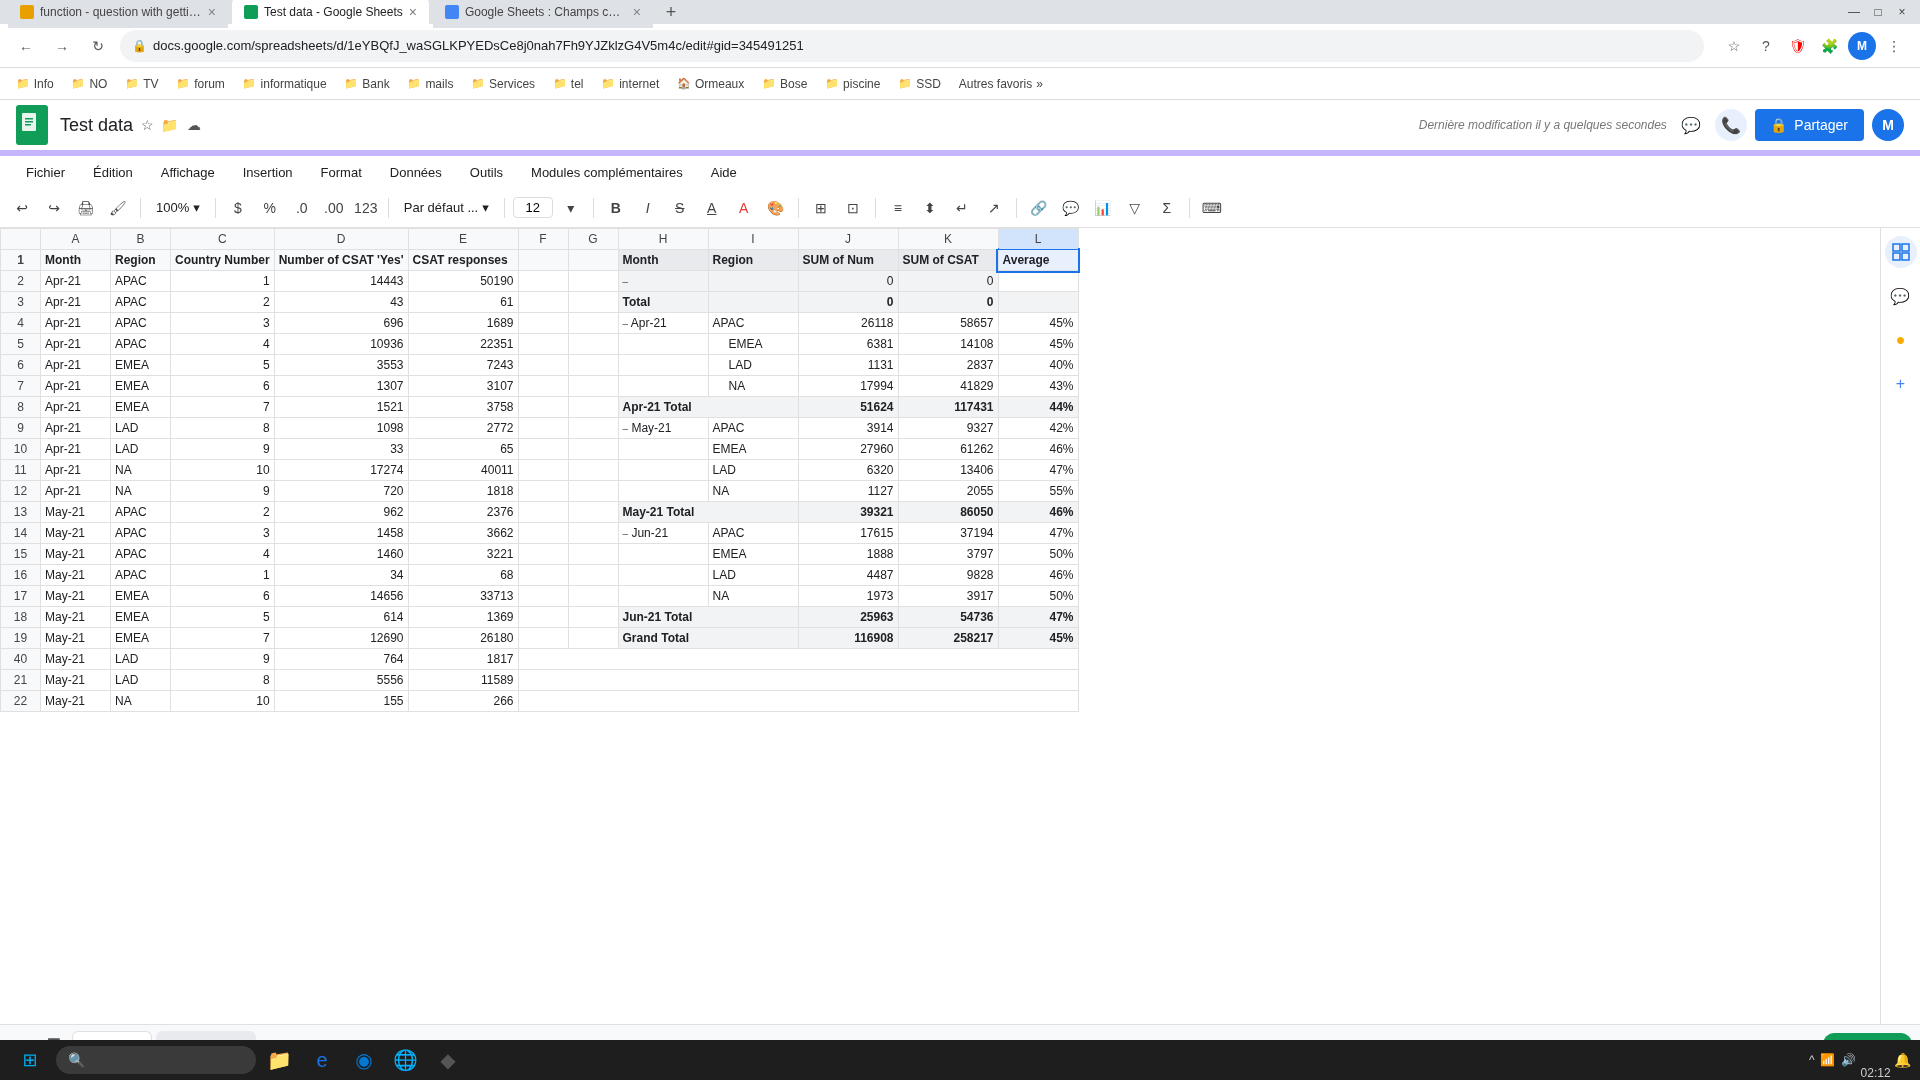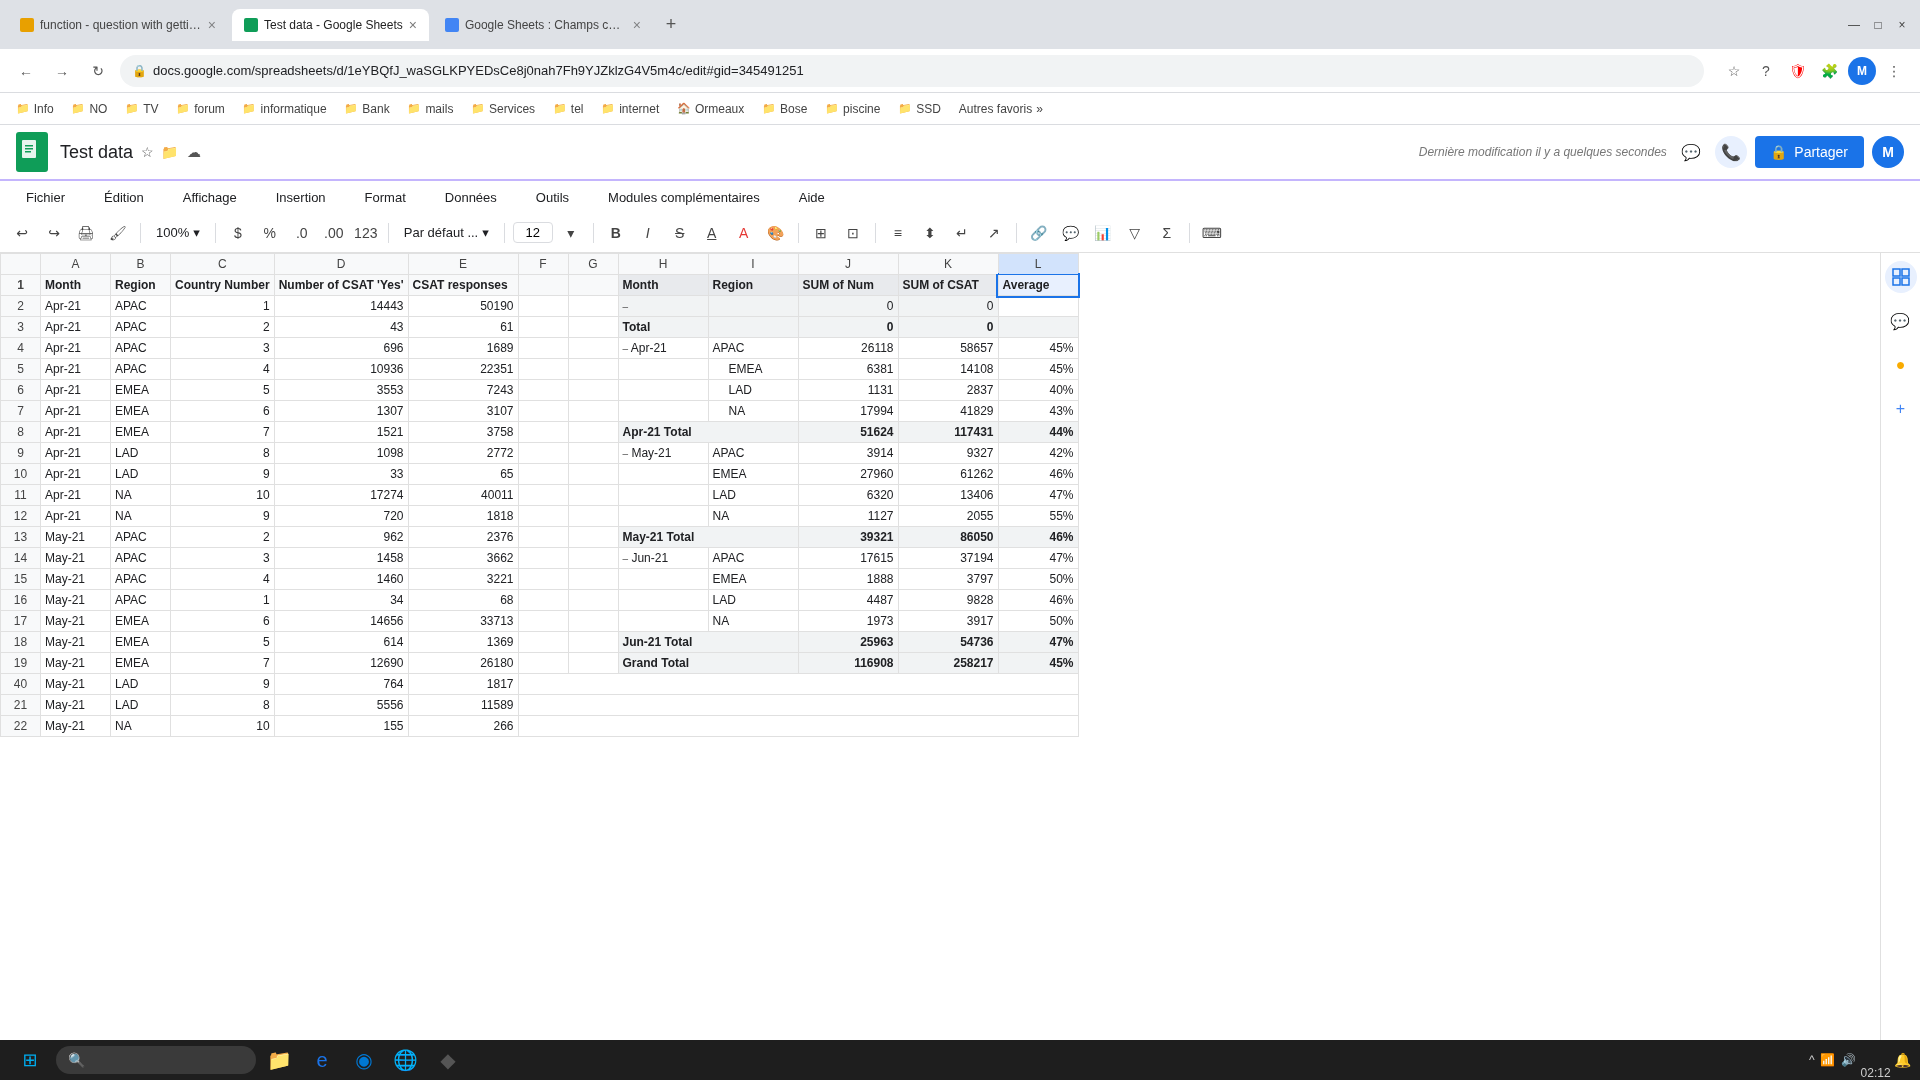--- a/index.html
+++ b/index.html
@@ -1,21 +1,21 @@
 <!DOCTYPE html>
 <html><head>
   <meta charset="utf-8">
   <style>
     * { box-sizing: border-box; margin: 0; padding: 0; }
     body { font-family: Arial, sans-serif; font-size: 13px; background: #f1f3f4; overflow: hidden; width: 1920px; height: 1080px; }
 
     
     .browser-titlebar {
       background: #dee1e6;
-      height: 49px;
+      height: 24px;
       display: flex;
       align-items: center;
       padding: 12px 8px;
       gap: 4px;
     }
     .tab {
       display: flex;
       align-items: center;
       height: 32px;
       padding: 0 12px;
@@ -98,21 +98,21 @@
       flex-direction: column;
     }
 
     
     .sheets-header {
       display: flex;
       align-items: center;
       padding: 8px 16px;
       gap: 12px;
       height: 56px;
-      border-bottom: 2px solid #c4b5fd;
+      border-bottom: 6px solid #c4b5fd;
     }
     .sheets-logo {
       width: 32px;
       height: 40px;
       display: flex;
       align-items: center;
       justify-content: center;
       background: #0f9d58;
       border-radius: 3px;
       color: white;
@@ -141,21 +141,21 @@
       font-weight: bold; font-size: 14px;
     }
     .header-icon-btn { width: 32px; height: 32px; border-radius: 50%; display: flex; align-items: center; justify-content: center; cursor: pointer; color: #555; font-size: 16px; }
 
     
     .menu-bar {
       display: flex;
       align-items: center;
       padding: 0 16px;
       height: 32px;
-      gap: 19px;
+      gap: 8px;
     }
     .menu-item {
       padding: 4px 10px;
       border-radius: 4px;
       cursor: pointer;
       font-size: 13px;
       color: #202124;
     }
     .last-modified { margin-left: auto; font-size: 12px; color: #777; font-style: italic; }
 

